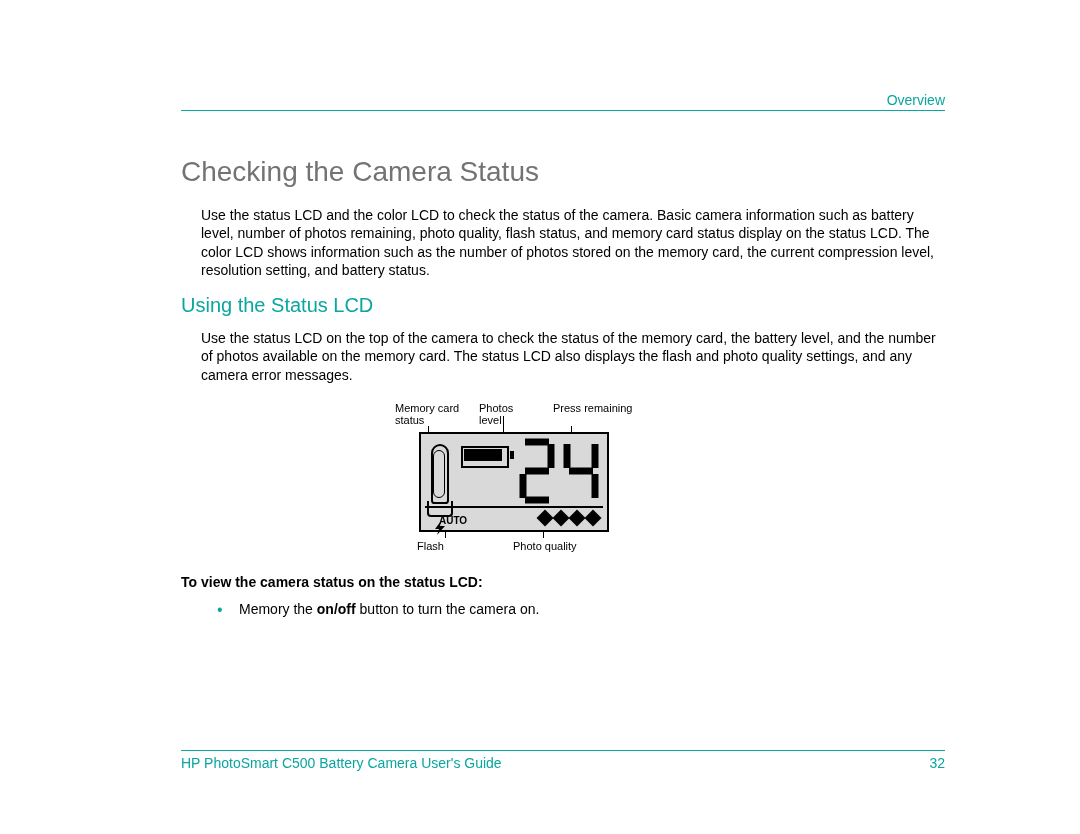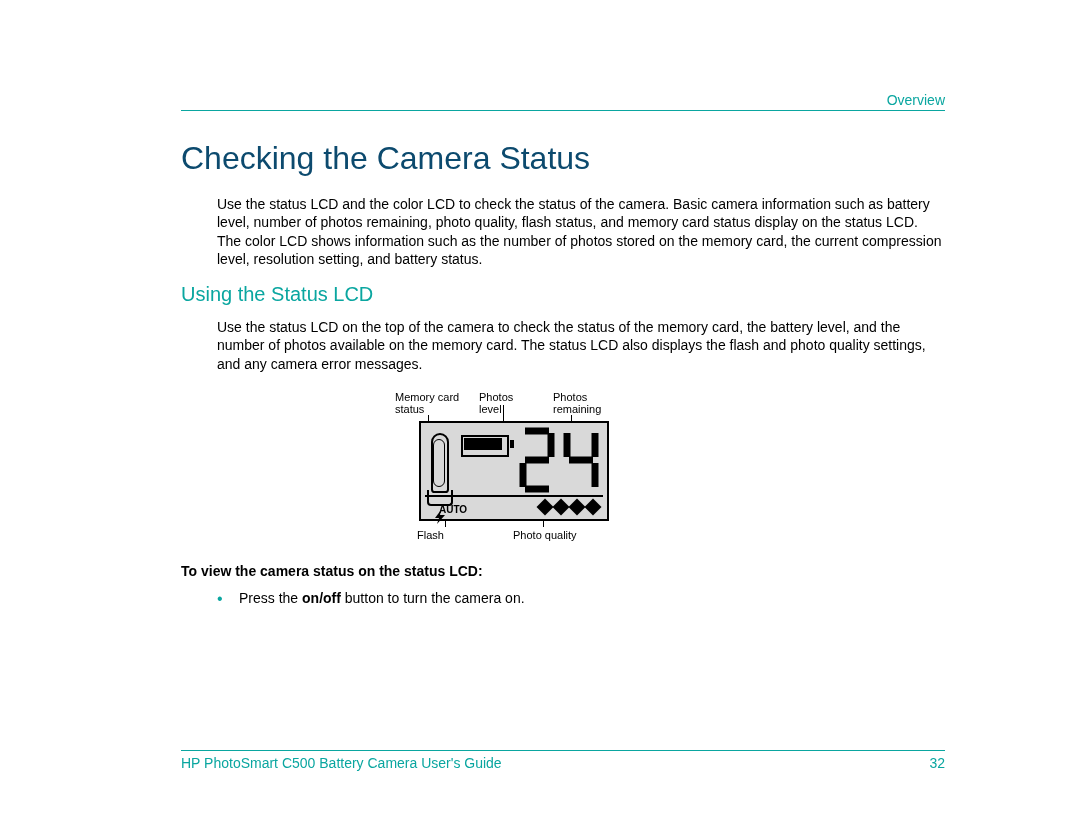--- a/index.html
+++ b/index.html
@@ -52,39 +52,39 @@
     color: #0aa6a0;
     font-size: 14px;
   }
   .content {
     position: absolute;
     left: 181px;
     right: 135px;
     top: 140px;
   }
   h1.heading {
-    color: #0c4a6e;
+    color: #737373;
     font-weight: normal;
-    font-size: 32px;
-    margin: 0 0 18px 0;
+    font-size: 28px;
+    margin: 16px 0 18px 0;
   }
   h2.subheading {
     color: #0aa6a0;
     font-weight: normal;
     font-size: 20px;
     margin: 14px 0 12px 0;
   }
   .body-para {
     font-size: 14px;
     line-height: 1.32;
     margin: 0 0 14px 0;
     color: #000;
   }
   .indent {
-    margin-left: 36px;
+    margin-left: 20px;
   }
   .instructions-title {
     font-size: 14px;
     font-weight: bold;
     margin: 16px 0 10px 0;
   }
   ul.bullets {
     list-style: none;
     padding: 0;
     margin: 0 0 0 36px;
@@ -266,21 +266,21 @@
     <p class="body-para indent">Use the status LCD and the color LCD to check the status of the camera. Basic camera information such as battery level, number of photos remaining, photo quality, flash status, and memory card status display on the status LCD. The color LCD shows information such as the number of photos stored on the memory card, the current compression level, resolution setting, and battery status.</p>
 
     <h2 class="subheading">Using the Status LCD</h2>
 
     <p class="body-para indent">Use the status LCD on the top of the camera to check the status of the memory card, the battery level, and the number of photos available on the memory card. The status LCD also displays the flash and photo quality settings, and any camera error messages.</p>
 
     <div class="figure-wrap">
 
       <div class="cap memory">Memory card status</div>
       <div class="cap battery">Photos level</div>
-      <div class="cap photos">Photos remaining</div>
+      <div class="cap photos">Press remaining</div>
       <div class="cap flash">Flash</div>
       <div class="cap quality">Photo quality</div>
 
       <div class="line v" style="left:-5px; top:28px; height:14px;"></div>
       <div class="line v" style="left:70px; top:18px; height:24px;"></div>
       <div class="line v" style="left:138px; top:28px; height:14px;"></div>
       <div class="line v" style="left:12px; top:126px; height:14px;"></div>
       <div class="line v" style="left:110px; top:126px; height:14px;"></div>
 
       <div class="lcd-frame">
@@ -337,21 +337,21 @@
           </div>
 
         </div>
       </div>
     </div>
 
     <p class="instructions-title indent">To view the camera status on the status LCD:</p>
 
     <ul class="bullets">
       <li>
-        <span>Press the </span><span class="bold-inline">on/off</span><span> button to turn the camera on.</span>
+        <span>Memory the </span><span class="bold-inline">on/off</span><span> button to turn the camera on.</span>
       </li>
     </ul>
 
   </div>
 
   <div class="bottom-rule"></div>
   <div class="footer-left">HP PhotoSmart C500 Battery Camera User's Guide</div>
   <div class="footer-right">32</div>
 
 </div>

